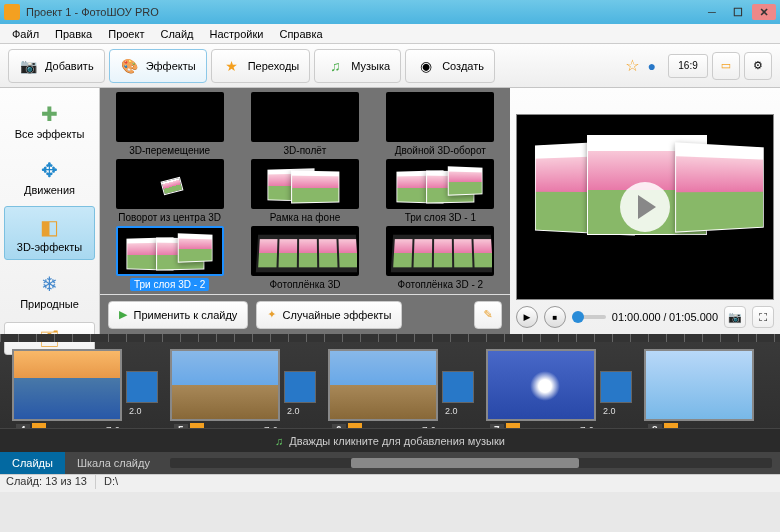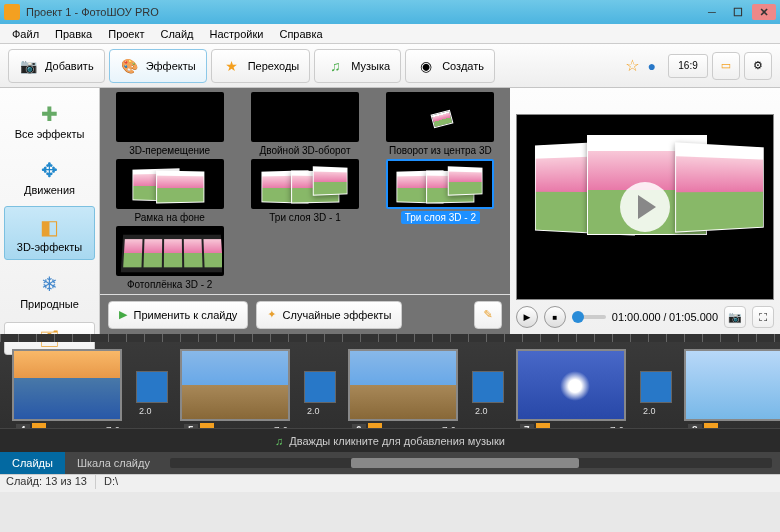--- a/index.html
+++ b/index.html
@@ -47,21 +47,21 @@
 .playoverlay{position:absolute;left:50%;top:50%;width:50px;height:50px;margin:-25px 0 0 -25px;background:rgba(255,255,255,.85);border-radius:50%;display:flex;align-items:center;justify-content:center}
 .playoverlay::after{content:"";border-left:18px solid #888;border-top:12px solid transparent;border-bottom:12px solid transparent;margin-left:4px}
 .preview-ctrl{height:30px;display:flex;align-items:center;gap:6px;padding-top:4px}
 .roundbtn{width:22px;height:22px;border:1px solid #999;border-radius:50%;background:linear-gradient(#fff,#ddd);display:flex;align-items:center;justify-content:center;cursor:pointer}
 .seek{flex:1;height:4px;background:#ccc;border-radius:2px;position:relative}
 .seek-dot{position:absolute;left:0;top:-4px;width:12px;height:12px;background:#2a8cd8;border-radius:50%}
 .tcode{font-size:10px}
 .timeline{height:140px;background:linear-gradient(#3a3a3a,#2a2a2a);display:flex;flex-direction:column}
 .tl-ruler{height:8px;background:repeating-linear-gradient(90deg,#666 0,#666 1px,#333 1px,#333 18px)}
 .tl-slides{flex:1;display:flex;align-items:center;gap:12px;padding:0 12px;overflow:hidden}
-.slide-group{display:flex;align-items:flex-end;gap:14px}
+.slide-group{display:flex;align-items:flex-end;gap:4px}
 .slide-main{position:relative}
 .slide-thumb{width:110px;height:72px;background:#558;border:2px solid #888;position:relative;overflow:hidden}
 .slide-idx{position:absolute;left:4px;bottom:-16px;color:#eee;font-weight:bold;background:#444;padding:1px 4px;font-size:10px}
 .slide-edit{position:absolute;left:20px;bottom:-16px;width:14px;height:14px;background:#f4a020}
 .slide-dur{position:absolute;right:2px;bottom:-16px;color:#ddd;font-size:10px}
 .trans-thumb{width:32px;height:32px;background:#2878c8;border:1px solid #666;margin-bottom:18px;position:relative}
 .trans-dur{position:absolute;left:2px;bottom:-14px;color:#ddd;font-size:9px}
 .tl-music{height:24px;background:#2a2a2a;color:#ccc;display:flex;align-items:center;justify-content:center;gap:6px;border-top:1px solid #444}
 .tl-tabs{height:22px;background:#444;display:flex;align-items:center}
 .tl-tab{height:22px;padding:0 12px;display:flex;align-items:center;color:#ccc;cursor:pointer}
@@ -156,20 +156,24 @@
   </div>
 
   <div class="effects-panel">
     <div class="effects-grid">
       <div class="effect-item">
           <div class="effect-thumb"></div>
           <div class="effect-label">3D-перемещение</div>
         </div>
       <div class="effect-item">
           <div class="effect-thumb"></div>
+          <div class="effect-label">3D-полёт</div>
+        </div>
+      <div class="effect-item">
+          <div class="effect-thumb"></div>
           <div class="effect-label">Двойной 3D-оборот</div>
         </div>
       <div class="effect-item">
           <div class="effect-thumb">
             <div class="flower tiny"></div>
           </div>
           <div class="effect-label">Поворот из центра 3D</div>
         </div>
       <div class="effect-item">
           <div class="effect-thumb">
@@ -186,20 +190,26 @@
           </div>
           <div class="effect-label">Три слоя 3D - 1</div>
         </div>
       <div class="effect-item sel">
           <div class="effect-thumb">
             <div class="flower" style="left:6px;top:10px"></div>
             <div class="flower flower2"></div>
             <div class="flower flower3"></div>
           </div>
           <div class="effect-label">Три слоя 3D - 2</div>
+        </div>
+      <div class="effect-item">
+          <div class="effect-thumb">
+            <div class="film"></div>
+          </div>
+          <div class="effect-label">Фотоплёнка 3D</div>
         </div>
       <div class="effect-item">
           <div class="effect-thumb">
             <div class="film"></div>
           </div>
           <div class="effect-label">Фотоплёнка 3D - 2</div>
         </div>
     </div>
     <div class="effects-bottom">
       <div class="actbtn">

